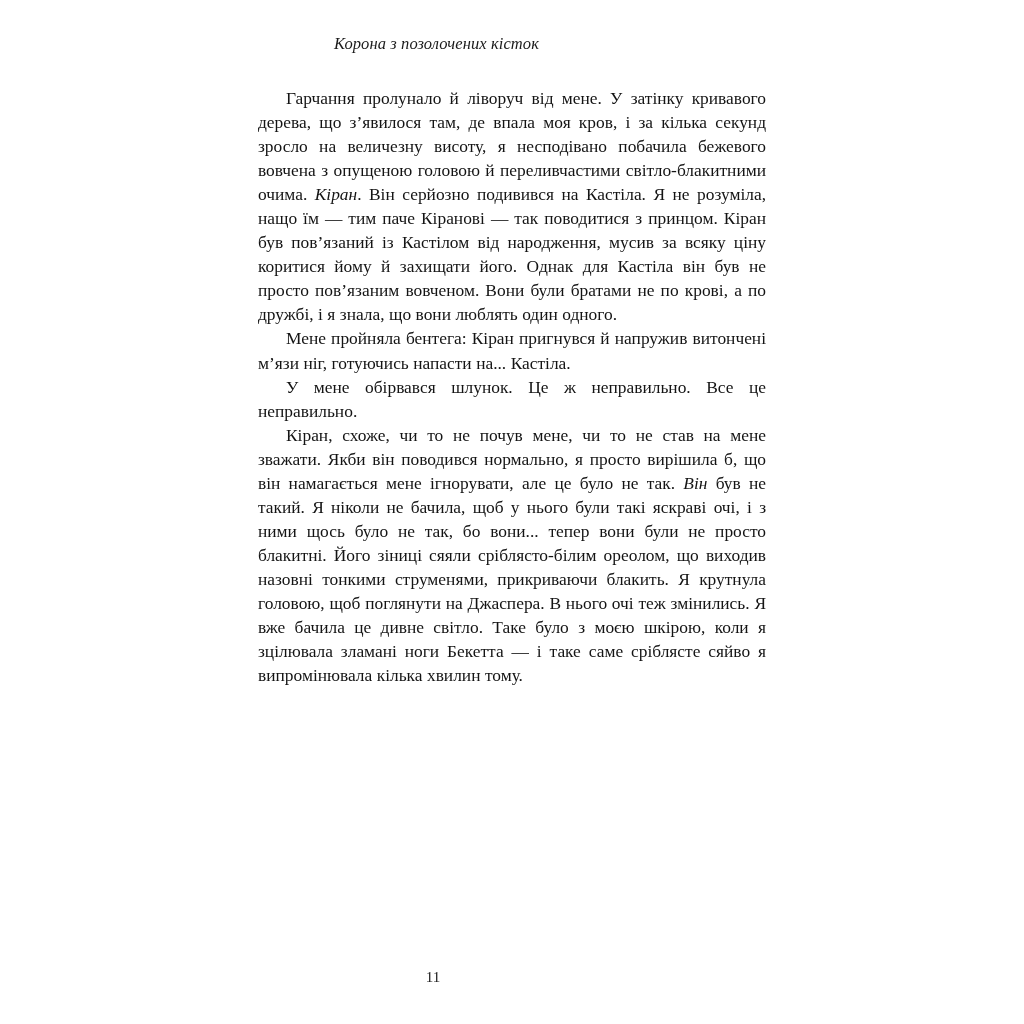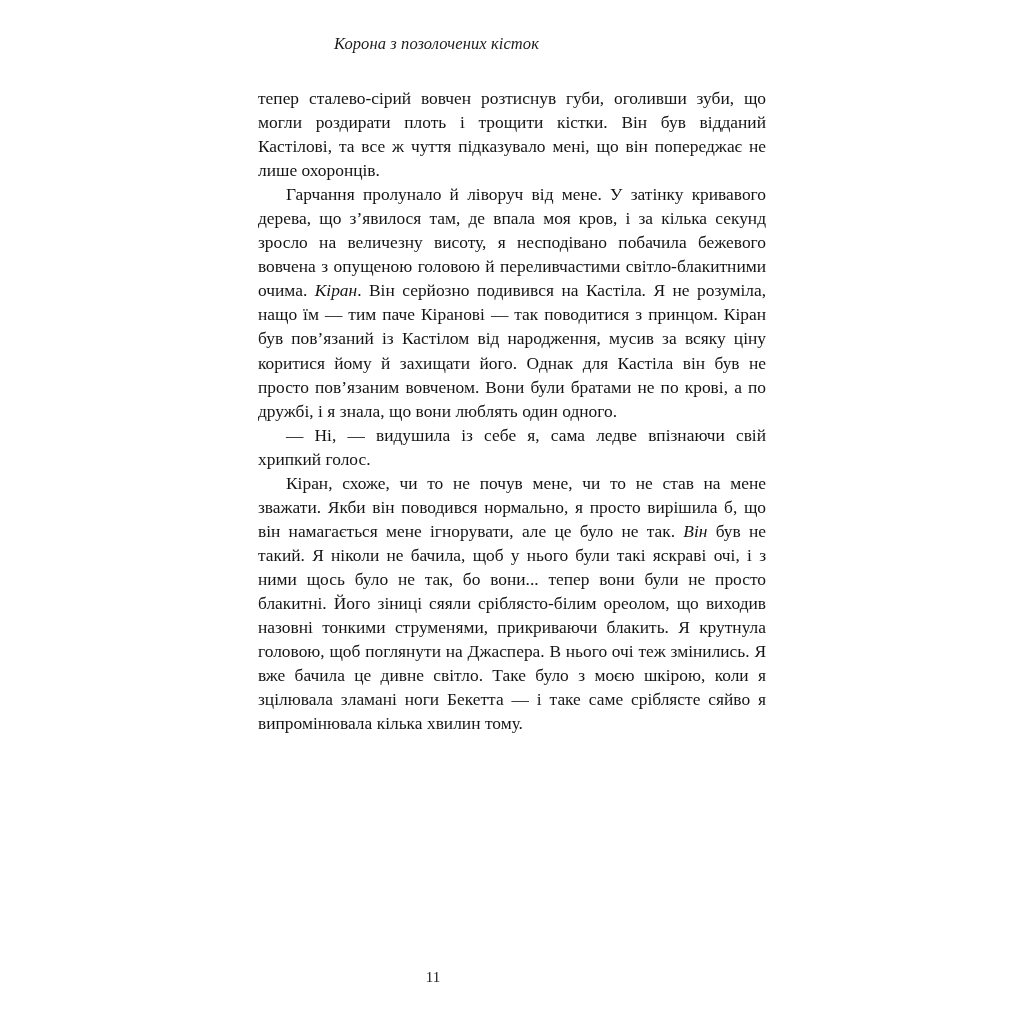--- a/index.html
+++ b/index.html
@@ -71,21 +71,21 @@
   }
 </style>
 </head>
 <body>
 
 <div class="page">
 
   <div class="running-head">Корона з позолочених кісток</div>
 
   <div class="text-block">
-      <p class="para no-indent"><span>тепер сталево-сірий вовчен розтиснув губи, оголивши зуби, що могли роздирати плоть і трощити кістки. Він був відданий Кастілові, та все ж чуття підказувало мені, що він попереджає не лише охоронців.</span></p>
       <p class="para"><span>Гарчання пролунало й ліворуч від мене. У затінку кривавого дерева, що з’явилося там, де впала моя кров, і за кілька секунд зросло на величезну висоту, я несподівано побачила бежевого вовчена з опущеною головою й переливчастими світло-блакитними очима. </span><em>Кіран</em><span>. Він серйозно подивився на Кастіла. Я не розуміла, нащо їм — тим паче Кіранові — так поводитися з принцом. Кіран був пов’язаний із Кастілом від народження, мусив за всяку ціну коритися йому й захищати його. Однак для Кастіла він був не просто пов’язаним вовченом. Вони були братами не по крові, а по дружбі, і я знала, що вони люблять один одного.</span></p>
-      <p class="para"><span>— Ні, — видушила із себе я, сама ледве впізнаючи свій хрипкий голос.</span></p>
+      <p class="para"><span>Мене пройняла бентега: Кіран пригнувся й напружив витончені м’язи ніг, готуючись напасти на... Кастіла.</span></p>
+      <p class="para"><span>У мене обірвався шлунок. Це ж неправильно. Все це неправильно.</span></p>
       <p class="para"><span>Кіран, схоже, чи то не почув мене, чи то не став на мене зважати. Якби він поводився нормально, я просто вирішила б, що він намагається мене ігнорувати, але це було не так. </span><em>Він</em><span> був не такий. Я ніколи не бачила, щоб у нього були такі яскраві очі, і з ними щось було не так, бо вони... тепер вони були не просто блакитні. Його зіниці сяяли сріблясто-білим ореолом, що виходив назовні тонкими струменями, прикриваючи блакить. Я крутнула головою, щоб поглянути на Джаспера. В нього очі теж змінились. Я вже бачила це дивне світло. Таке було з моєю шкірою, коли я зцілювала зламані ноги Бекетта — і таке саме сріблясте сяйво я випромінювала кілька хвилин тому.</span></p>
     </div>
 
   <div class="folio">11</div>
 
 </div>
 
 </body></html>

